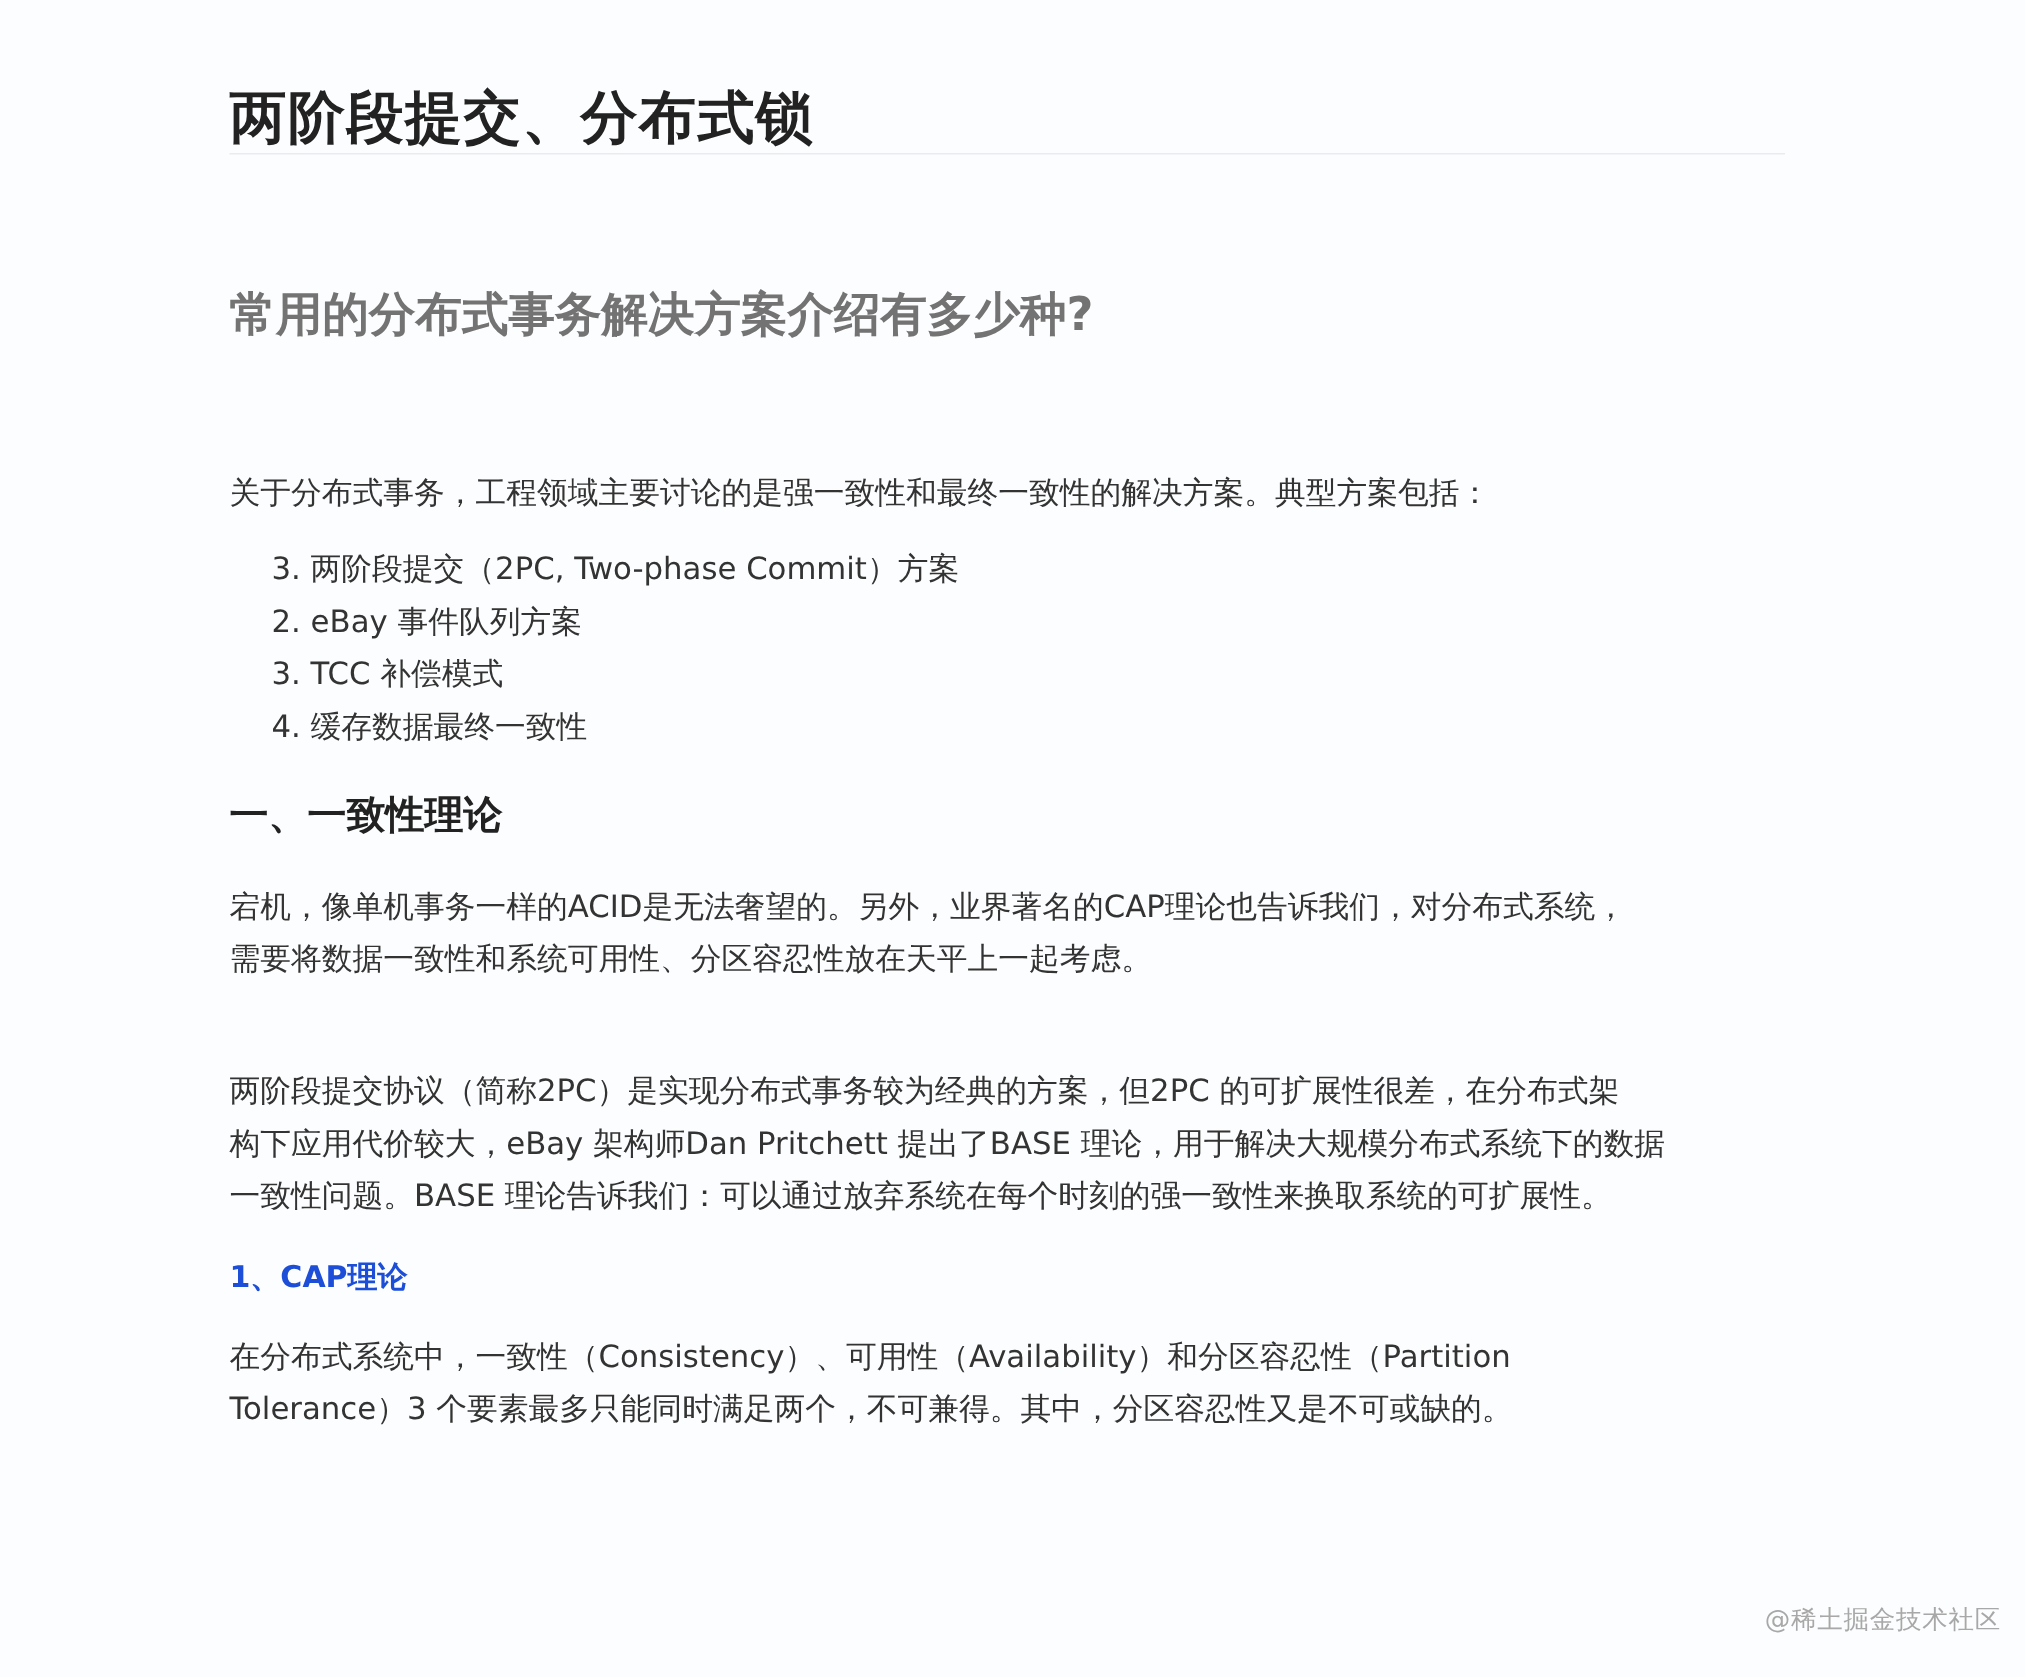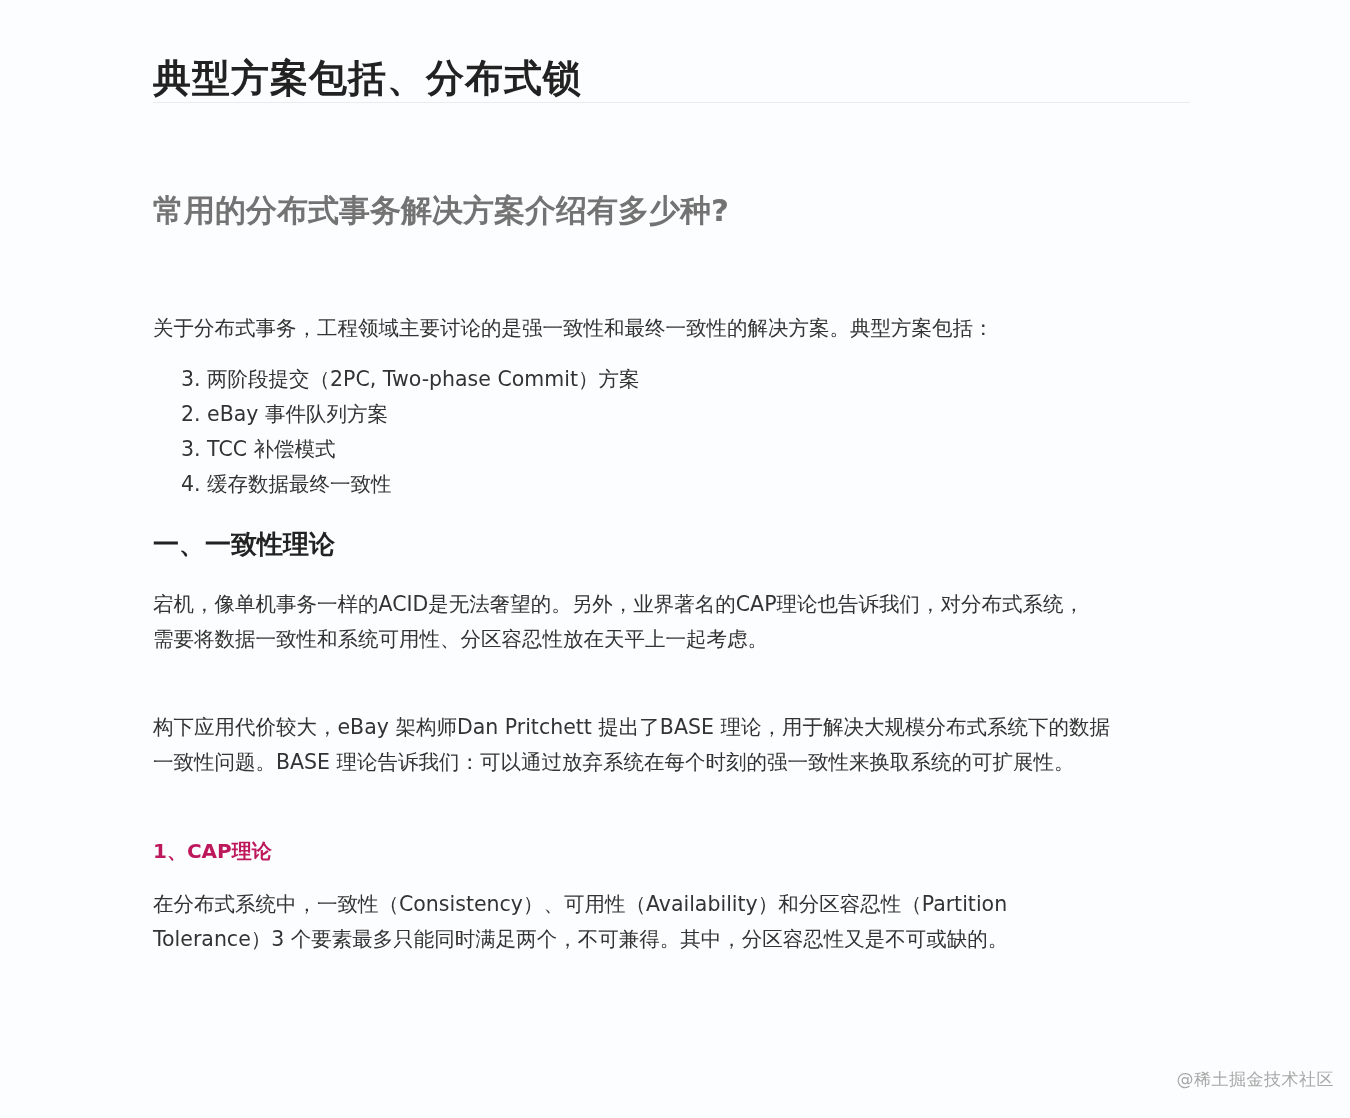--- a/index.html
+++ b/index.html
@@ -85,41 +85,41 @@
       text-align: right;
     }
     .p-a { top: 587px; }
     .p-b { top: 710px; }
     .h4 {
       position: absolute;
       left: 0;
       top: 834px;
       font-size: 20px;
       font-weight: bold;
-      color: #be185d;
+      color: #1d4ed8;
       line-height: 34px;
       white-space: nowrap;
     }
     .p-c { top: 887px; }
     .line { display: block; white-space: nowrap; }
     .watermark {
       position: absolute;
       right: 16px;
       top: 1068px;
       font-size: 17px;
       color: #a8a8a8;
       white-space: nowrap;
       letter-spacing: 0.5px;
     }
   </style>
 </head>
 <body>
 
 <div class="page">
-  <h1 class="h1" style="margin:0">典型方案包括、分布式锁</h1>
+  <h1 class="h1" style="margin:0">两阶段提交、分布式锁</h1>
   <div class="h1-rule"></div>
 
   <h2 class="h2" style="margin:0">常用的分布式事务解决方案介绍有多少种?</h2>
 
   <p class="p p-intro" style="margin:0">关于分布式事务，工程领域主要讨论的是强一致性和最终一致性的解决方案。典型方案包括：</p>
 
   <ol class="list">
     <li>3. 两阶段提交（2PC, Two-phase Commit）方案</li>
     <li>2. eBay 事件队列方案</li>
     <li>3. TCC 补偿模式</li>
@@ -127,20 +127,21 @@
   </ol>
 
   <h3 class="h3" style="margin:0">一、一致性理论</h3>
 
   <p class="p p-a" style="margin:0">
     <span class="line">宕机，像单机事务一样的ACID是无法奢望的。另外，业界著名的CAP理论也告诉我们，对分布式系统，</span>
     <span class="line">需要将数据一致性和系统可用性、分区容忍性放在天平上一起考虑。</span>
   </p>
 
   <p class="p p-b" style="margin:0">
+    <span class="line">两阶段提交协议（简称2PC）是实现分布式事务较为经典的方案，但2PC 的可扩展性很差，在分布式架</span>
     <span class="line">构下应用代价较大，eBay 架构师Dan Pritchett 提出了BASE 理论，用于解决大规模分布式系统下的数据</span>
     <span class="line">一致性问题。BASE 理论告诉我们：可以通过放弃系统在每个时刻的强一致性来换取系统的可扩展性。</span>
   </p>
 
   <h4 class="h4" style="margin:0">1、CAP理论</h4>
 
   <p class="p p-c" style="margin:0">
     <span class="line">在分布式系统中，一致性（Consistency）、可用性（Availability）和分区容忍性（Partition</span>
     <span class="line">Tolerance）3 个要素最多只能同时满足两个，不可兼得。其中，分区容忍性又是不可或缺的。</span>
   </p>

